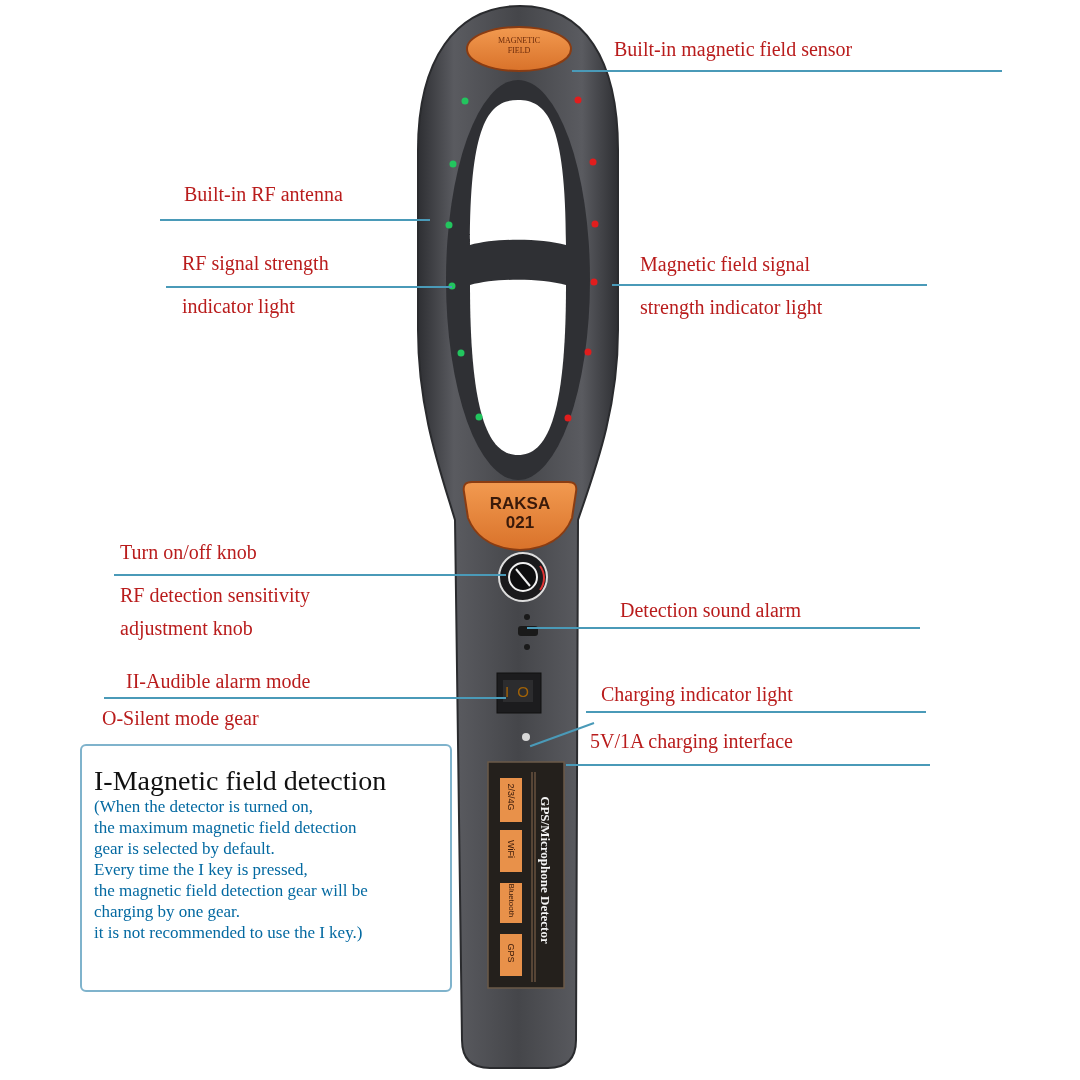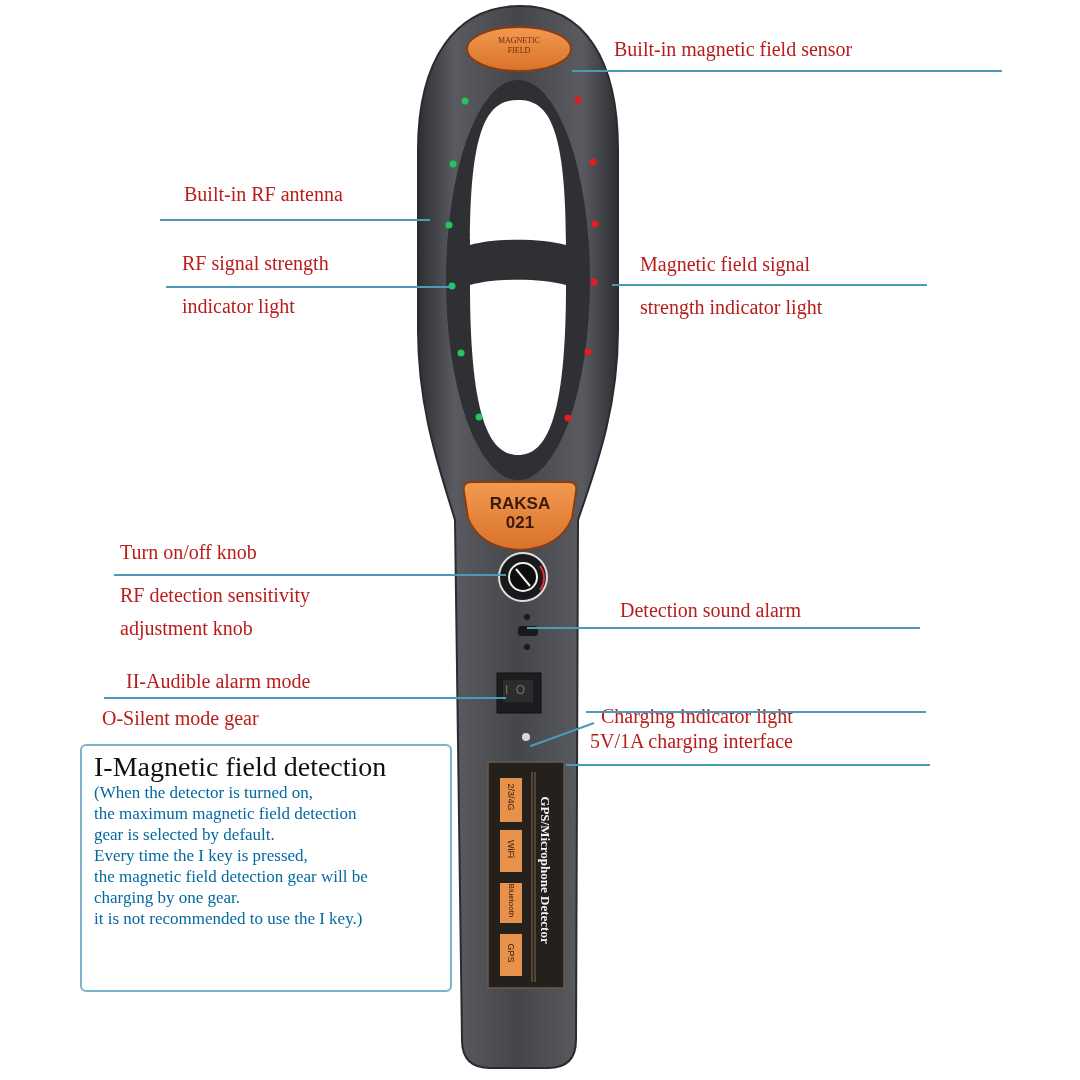--- a/index.html
+++ b/index.html
@@ -7,21 +7,21 @@
     width: 1080px; height: 1080px; background: #ffffff;
     position: relative; overflow: hidden;
     font-family: "Liberation Serif", "DejaVu Serif", serif; color: #111;
   }
   .label { position: absolute; font-size: 20px; line-height: 34px; white-space: nowrap; color: #b91c1c; }
   .leader { position: absolute; height: 2px; background: #4a9ab8; }
   .device-svg { position: absolute; left: 0; top: 0; }
   .note-box {
     position: absolute; left: 80px; top: 744px; width: 372px; height: 248px;
     border: 2px solid #7fb3cc; border-radius: 6px; box-sizing: border-box;
-    padding: 6px 12px; background: #fff;
+    padding: 20px 12px; background: #fff;
   }
   .note-title { font-size: 28px; line-height: 30px; color: #111; }
   .note-line { font-size: 17px; line-height: 21px; color: #0369a1; white-space: nowrap; }
   .dev-text { position: absolute; font-family: "Liberation Sans", "DejaVu Sans", sans-serif; }
 </style>
 </head>
 <body>
 
 <svg class="device-svg" width="1080" height="1080" viewBox="0 0 1080 1080">
   <defs>
@@ -104,38 +104,38 @@
 </svg>
 
 <div class="dev-text" style="left:480px;top:36px;width:78px;text-align:center;font-size:8px;line-height:10px;color:#6b2a0a;font-family:'Liberation Serif',serif;">
   <div>MAGNETIC</div>
   <div>FIELD</div>
 </div>
 <div class="dev-text" style="left:470px;top:494px;width:100px;text-align:center;font-size:17px;line-height:19px;color:#3a1a0a;font-weight:bold;">
   <div>RAKSA</div>
   <div>021</div>
 </div>
-<div class="dev-text" style="left:505px;top:683px;font-size:12px;color:#737373;letter-spacing:2px;">I O</div>
+<div class="dev-text" style="left:505px;top:683px;font-size:15px;color:#a16207;letter-spacing:2px;">I O</div>
 <div class="dev-text" style="left:440px;top:862px;width:210px;text-align:center;font-size:13px;font-weight:bold;color:#f4f4f4;transform:rotate(90deg);font-family:'Liberation Serif',serif;">GPS/Microphone Detector</div>
 <div class="dev-text" style="left:480px;top:792px;width:62px;text-align:center;font-size:9px;color:#3a1a0a;transform:rotate(90deg);">2/3/4G</div>
 <div class="dev-text" style="left:480px;top:844px;width:62px;text-align:center;font-size:9px;color:#3a1a0a;transform:rotate(90deg);">WiFi</div>
 <div class="dev-text" style="left:480px;top:896px;width:62px;text-align:center;font-size:8px;color:#3a1a0a;transform:rotate(90deg);">Bluetooth</div>
 <div class="dev-text" style="left:480px;top:948px;width:62px;text-align:center;font-size:9px;color:#3a1a0a;transform:rotate(90deg);">GPS</div>
 
 <div class="label" style="left:614px;top:32px;">Built-in magnetic field sensor</div>
 <div class="leader" style="left:572px;top:70px;width:430px;"></div>
 
 <div class="label" style="left:640px;top:247px;">Magnetic field signal</div>
 <div class="leader" style="left:612px;top:284px;width:315px;"></div>
 <div class="label" style="left:640px;top:290px;">strength indicator light</div>
 
 <div class="label" style="left:620px;top:593px;">Detection sound alarm</div>
 <div class="leader" style="left:527px;top:627px;width:393px;"></div>
 
-<div class="label" style="left:601px;top:677px;margin-top:22px;">Charging indicator light</div>
+<div class="label" style="left:601px;top:677px;">Charging indicator light</div>
 <div class="leader" style="left:586px;top:711px;width:340px;"></div>
 <div class="leader" style="left:526px;top:722px;width:68px;transform:rotate(-20deg);transform-origin:right center;"></div>
 
 <div class="label" style="left:590px;top:724px;">5V/1A charging interface</div>
 <div class="leader" style="left:566px;top:764px;width:364px;"></div>
 
 <div class="label" style="left:184px;top:177px;">Built-in RF antenna</div>
 <div class="leader" style="left:160px;top:219px;width:270px;"></div>
 
 <div class="label" style="left:182px;top:246px;">RF signal strength</div>

